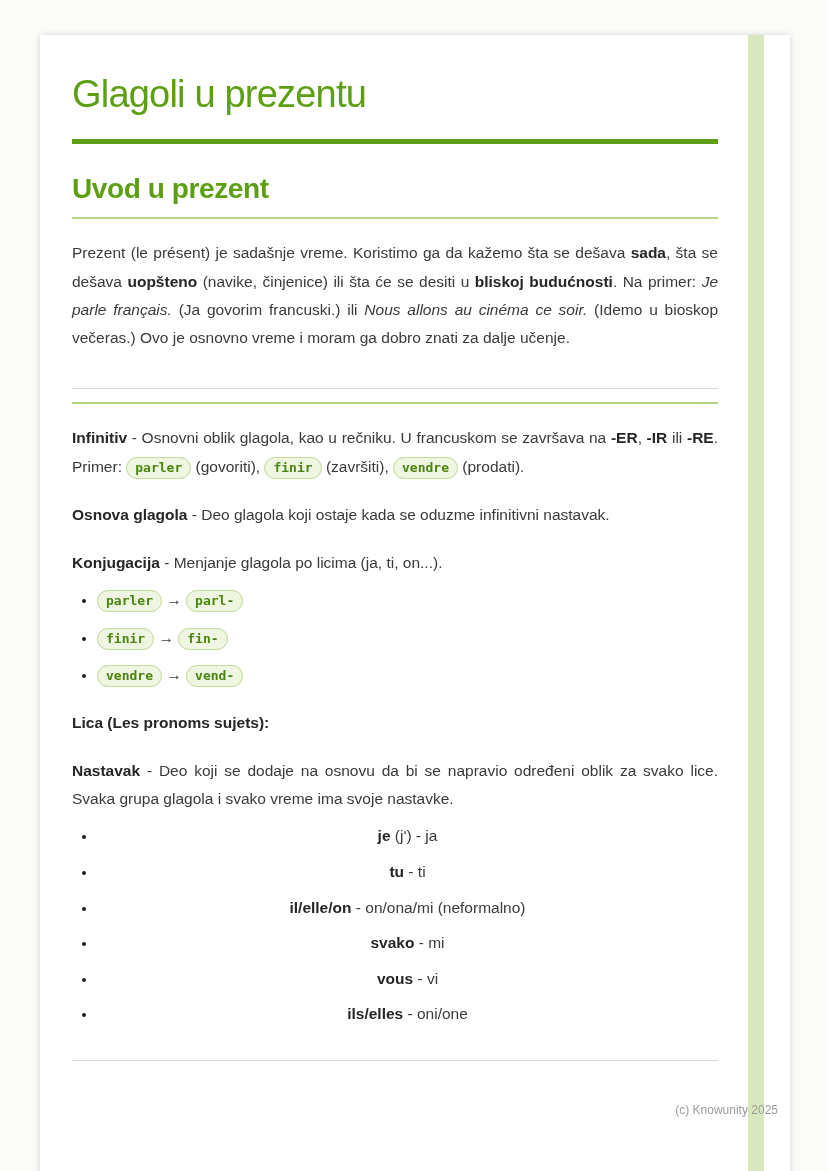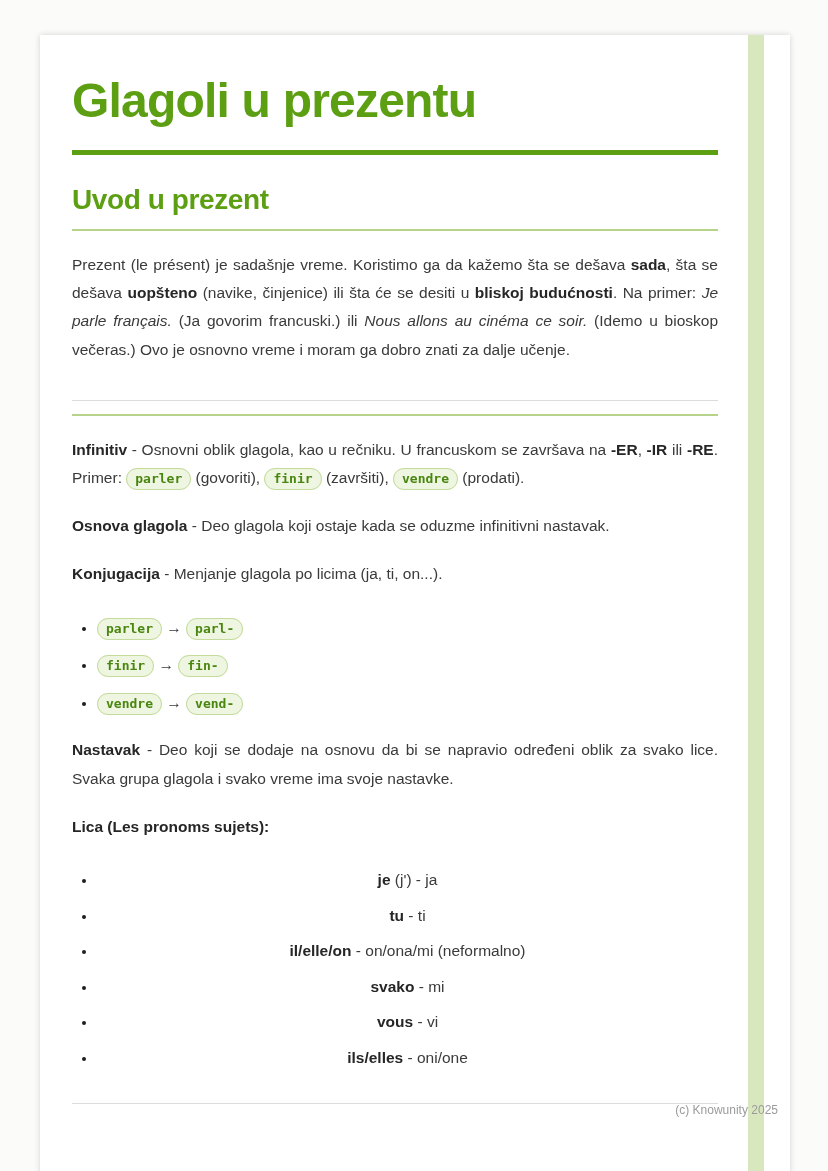--- a/index.html
+++ b/index.html
@@ -36,22 +36,22 @@
     width:16px;
     background:var(--stripe);
     z-index:1;
   }
   .content{
     position:relative;
     padding:38px 72px 0 32px;
     z-index:2;
   }
   h1.title{
-    font-size:48px;
-    font-weight:bold;
+    font-size:38px;
+    font-weight:normal;
     color:var(--accent);
     letter-spacing:-0.8px;
     line-height:1.15;
   }
   .title-rule{
     height:5px;
     background:var(--accent);
     margin-top:22px;
   }
   h2.section-heading{
@@ -81,21 +81,21 @@
     font-size:13px;
     font-weight:bold;
     color:var(--code-text);
     background:var(--code-bg);
     border:1px solid var(--code-border);
     border-radius:11px;
     padding:2px 8px 3px;
     white-space:nowrap;
   }
   ul.list{
-    margin-top:25px;
+    margin-top:9px;
     padding-left:25px;
   }
   ul.list li{
     margin-bottom:9px;
     font-size:15.5px;
     line-height:1.78;
     color:var(--text);
   }
   ul.list li::marker{
     color:#1f1f1f;
@@ -143,22 +143,22 @@
       <p class="body"><span class="b">Infinitiv</span><span> - Osnovni oblik glagola, kao u rečniku. U francuskom se završava na </span><span class="b">-ER</span><span>, </span><span class="b">-IR</span><span> ili </span><span class="b">-RE</span><span>. Primer: </span><code class="code">parler</code><span> (govoriti), </span><code class="code">finir</code><span> (završiti), </span><code class="code">vendre</code><span> (prodati).</span></p>
       <p class="body"><span class="b">Osnova glagola</span><span> - Deo glagola koji ostaje kada se oduzme infinitivni nastavak.</span></p>
       <p class="body"><span class="b">Konjugacija</span><span> - Menjanje glagola po licima (ja, ti, on...).</span></p>
 
       <ul class="list stems">
         <li><code class="code">parler</code><span> → </span><code class="code">parl-</code></li>
         <li><code class="code">finir</code><span> → </span><code class="code">fin-</code></li>
         <li><code class="code">vendre</code><span> → </span><code class="code">vend-</code></li>
       </ul>
 
+      <p class="body"><span class="b">Lica (Les pronoms sujets):</span></p>
       <p class="body"><span class="b">Nastavak</span><span> - Deo koji se dodaje na osnovu da bi se napravio određeni oblik za svako lice. Svaka grupa glagola i svako vreme ima svoje nastavke.</span></p>
-      <p class="body"><span class="b">Lica (Les pronoms sujets):</span></p>
 
       <ul class="list pronouns">
         <li><span class="b">je</span><span> (j') - ja</span></li>
         <li><span class="b">tu</span><span> - ti</span></li>
         <li><span class="b">il/elle/on</span><span> - on/ona/mi (neformalno)</span></li>
         <li><span class="b">svako</span><span> - mi</span></li>
         <li><span class="b">vous</span><span> - vi</span></li>
         <li><span class="b">ils/elles</span><span> - oni/one</span></li>
       </ul>
 

